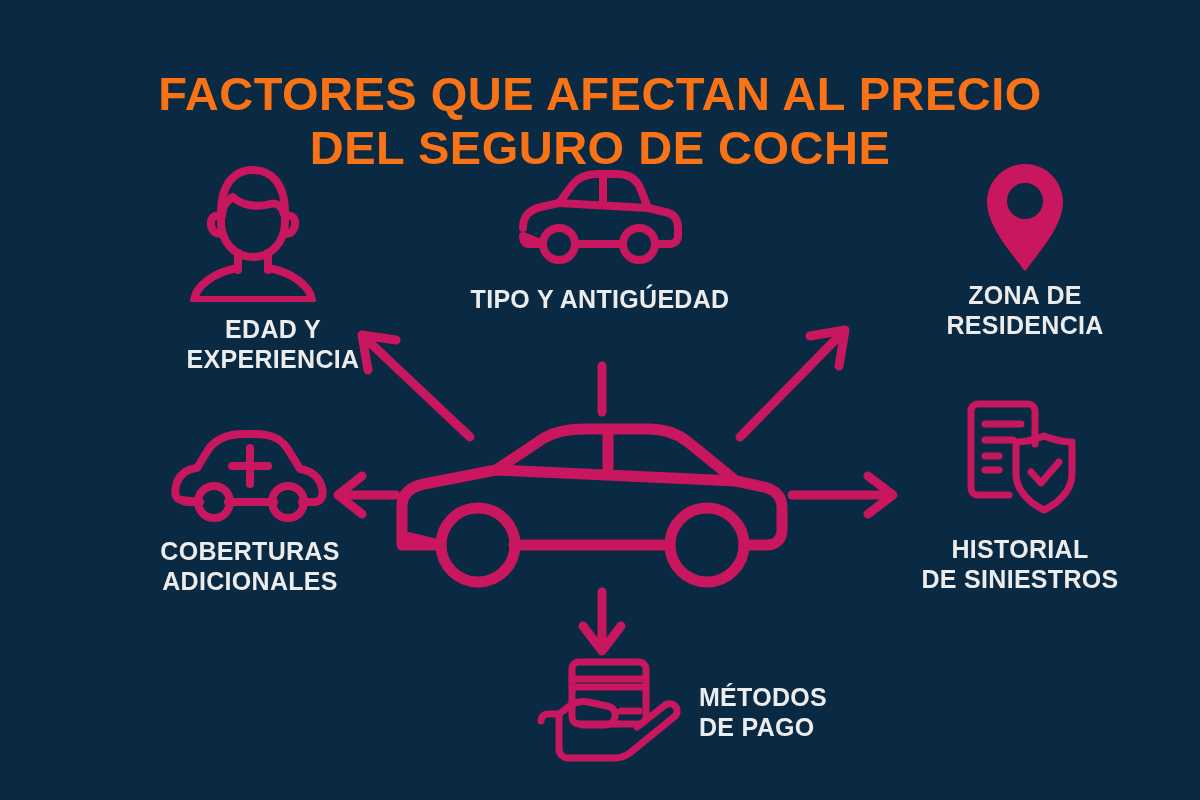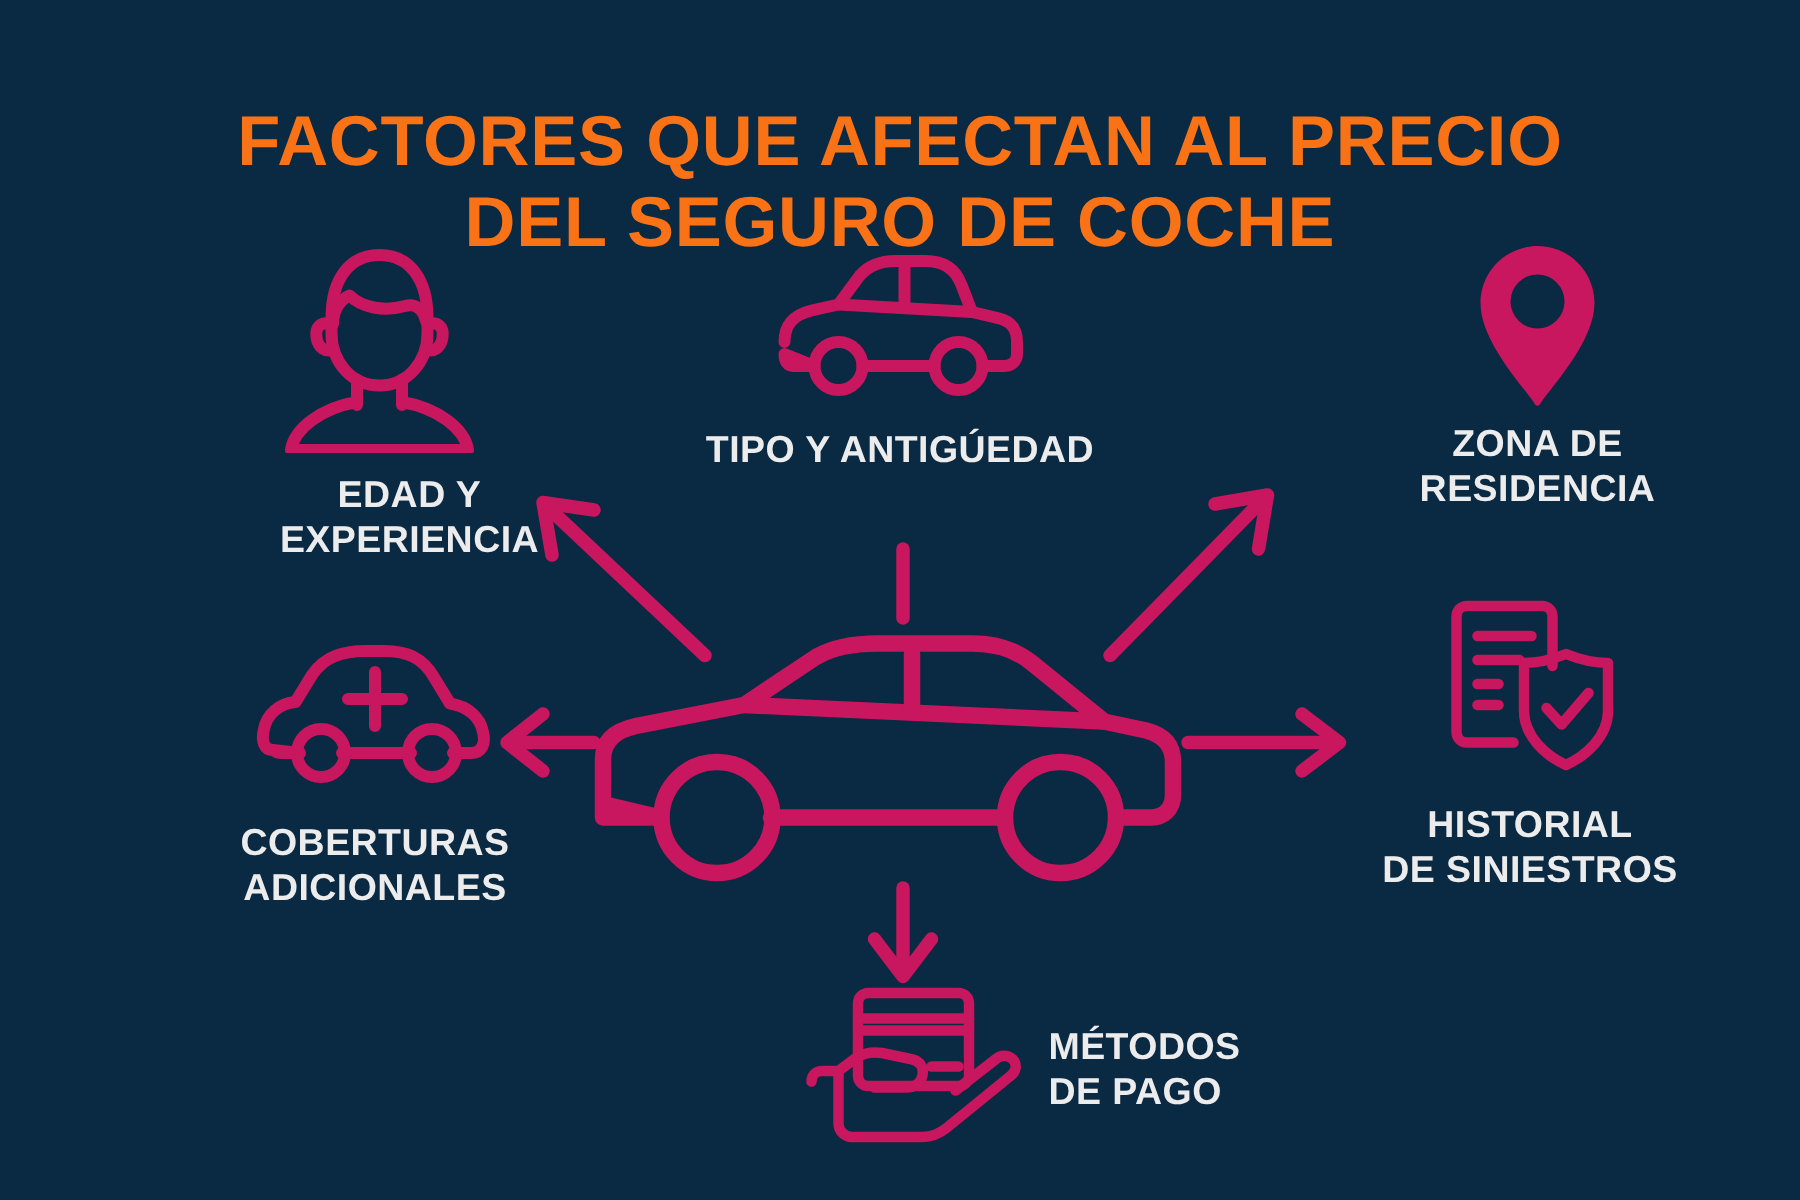--- a/index.html
+++ b/index.html
@@ -58,21 +58,21 @@
   #node-edad          { left: 108px;  top: 160px; width: 290px; }
   #node-edad .label   { margin-top: 8px; margin-left: 40px; }
 
   #node-tipo          { left: 455px;  top: 168px; width: 290px; }
   #node-tipo .label   { margin-top: 12px; }
 
   #node-zona          { left: 880px;  top: 158px; width: 290px; }
   #node-zona .label   { margin-top: 0; }
 
   #node-coberturas        { left: 100px; top: 428px; width: 300px; }
-  #node-coberturas .label { margin-top: 10px; }
+  #node-coberturas .label { }
 
   #node-historial         { left: 870px; top: 396px; width: 300px; }
   #node-historial .label  { margin-top: 12px; }
 
   
   #node-metodos {
     left: 490px;
     top: 655px;
     width: 380px;
     flex-direction: row;

